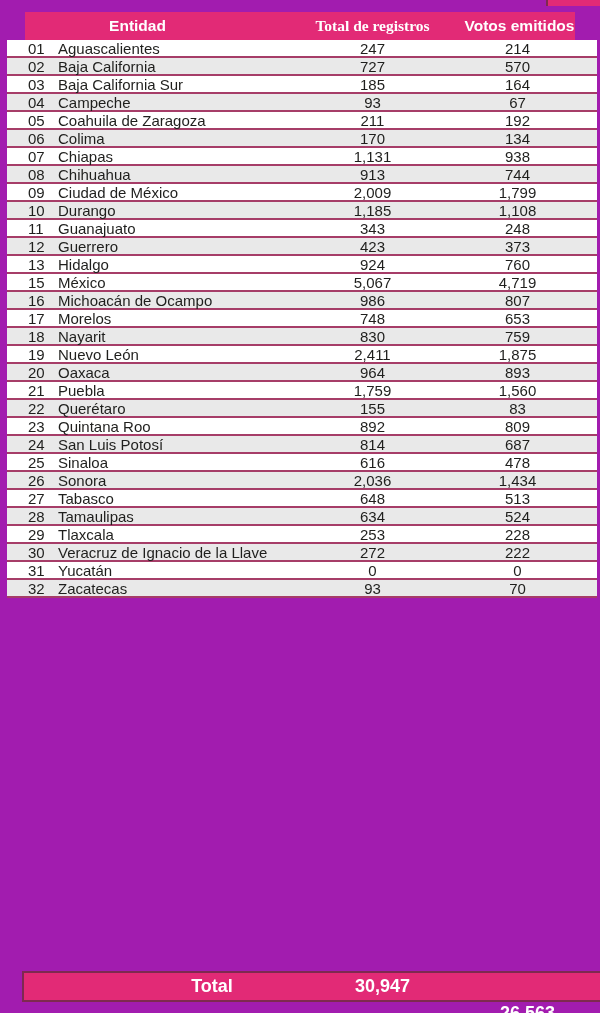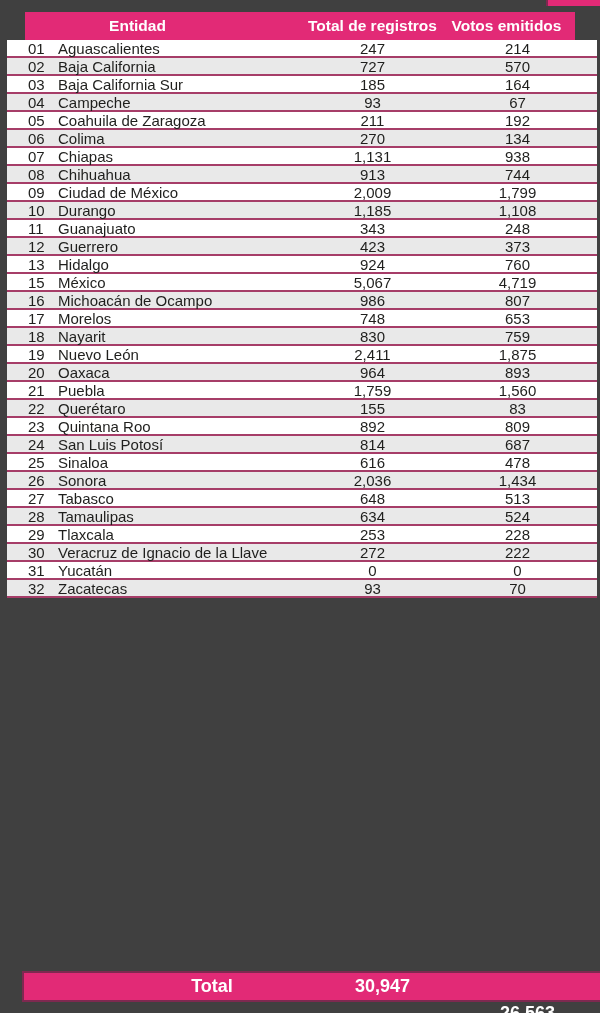--- a/index.html
+++ b/index.html
@@ -4,21 +4,21 @@
 <style>
   html, body {
     margin: 0;
     padding: 0;
     background: #ffffff;
   }
   .page {
     position: relative;
     width: 600px;
     height: 1013px;
-    background: #404040;
+    background: #a21caf;
     font-family: "Liberation Sans", sans-serif;
     overflow: hidden;
   }
   
   .top-sliver {
     position: absolute;
     left: 546px;
     top: 0;
     width: 54px;
     height: 6px;
@@ -39,22 +39,22 @@
   }
   .thead .th {
     position: absolute;
     top: 0;
     height: 28px;
     display: flex;
     align-items: center;
     justify-content: center;
   }
   .th1 { left: 0;     width: 225px; }
-  .th2 { left: 255px; width: 185px; }
-  .th3 { left: 404px; width: 155px; }
+  .th2 { left: 255px; width: 185px; font-family: Liberation Serif, serif; }
+  .th3 { left: 417px; width: 155px; }
 
   
   .tbody {
     position: absolute;
     left: 7px;
     top: 40px;
     width: 590px;
   }
   .trow {
     position: relative;
@@ -144,21 +144,21 @@
       </div>
       <div class="trow">
         <div class="cell cell-num">05</div>
         <div class="cell cell-name">Coahuila de Zaragoza</div>
         <div class="cell cell-reg">211</div>
         <div class="cell cell-vot">192</div>
       </div>
       <div class="trow alt">
         <div class="cell cell-num">06</div>
         <div class="cell cell-name">Colima</div>
-        <div class="cell cell-reg">270</div>
+        <div class="cell cell-reg">170</div>
         <div class="cell cell-vot">134</div>
       </div>
       <div class="trow">
         <div class="cell cell-num">07</div>
         <div class="cell cell-name">Chiapas</div>
         <div class="cell cell-reg">1,131</div>
         <div class="cell cell-vot">938</div>
       </div>
       <div class="trow alt">
         <div class="cell cell-num">08</div>

